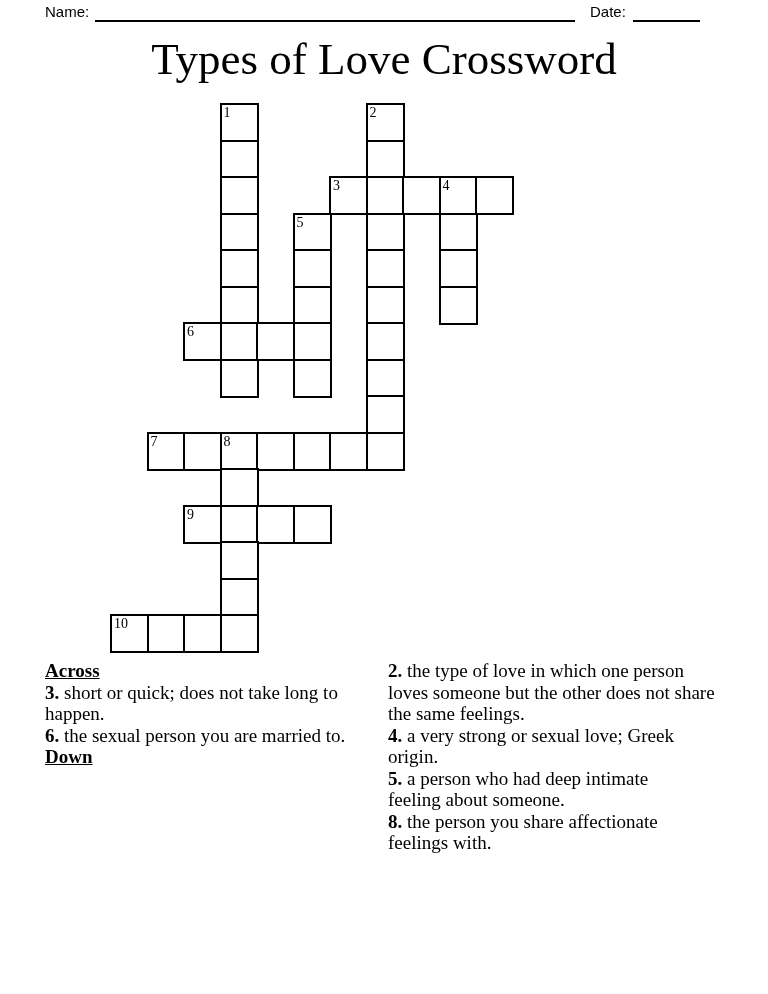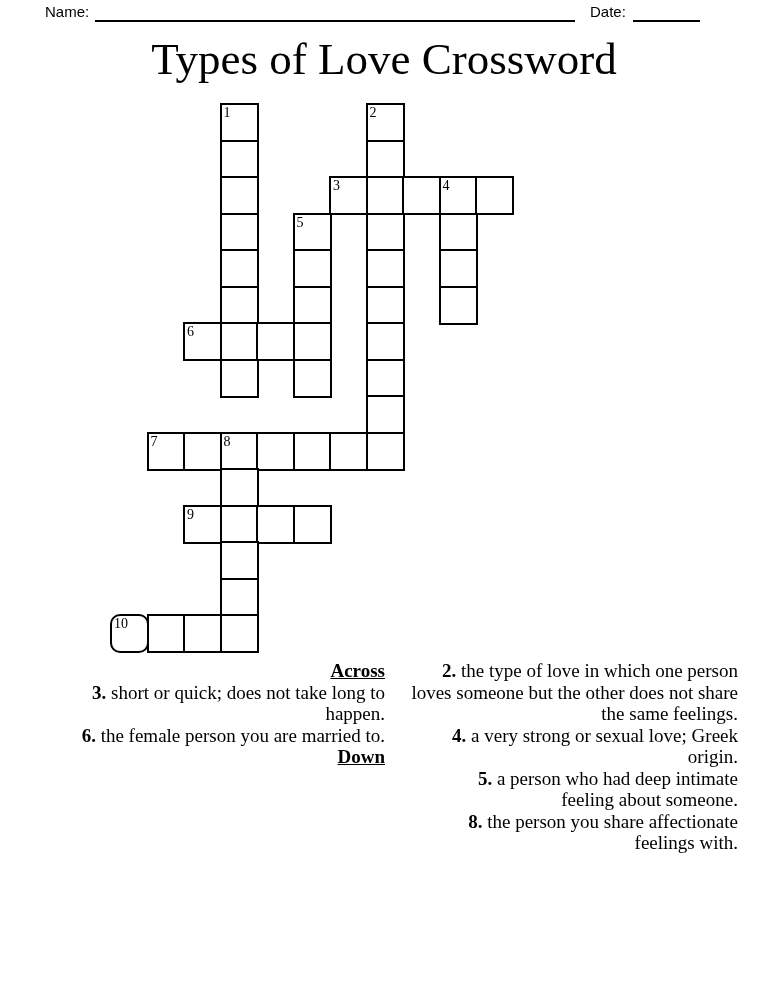--- a/index.html
+++ b/index.html
@@ -76,23 +76,22 @@
     position: absolute;
     top: 660px;
     font-size: 19px;
     line-height: 21.5px;
   }
   #clues-left  { left: 45px;  width: 340px; }
   #clues-right { left: 388px; width: 350px; }
   .heading {
     font-weight: bold;
     text-decoration: underline;
-    text-align: right;
   }
-  .clue { white-space: pre-line; text-align: right; }
+  .clue { white-space: pre-line; }
   .cluenum { font-weight: bold; }
 </style>
 </head>
 <body>
 
 <div>
   <div id="name-label" class="nd-label">Name:</div>
   <div id="name-line" class="fill-line"></div>
   <div id="date-label" class="nd-label">Date:</div>
   <div id="date-line" class="fill-line"></div>
@@ -157,34 +156,34 @@
     <div class="cell" style="left: 255.5px; top: 328.5px;"></div>
     <div class="cell" style="left: 109.5px; top: 365px;"></div>
     <div class="cell" style="left: 73px; top: 401.5px;">
       <span class="cellnum">9</span>
     </div>
     <div class="cell" style="left: 109.5px; top: 401.5px;"></div>
     <div class="cell" style="left: 146px; top: 401.5px;"></div>
     <div class="cell" style="left: 182.5px; top: 401.5px;"></div>
     <div class="cell" style="left: 109.5px; top: 438px;"></div>
     <div class="cell" style="left: 109.5px; top: 474.5px;"></div>
-    <div class="cell" style="left: 0px; top: 511px; border-radius: 10px;">
+    <div class="cell" style="left: 0px; top: 511px;">
       <span class="cellnum">10</span>
     </div>
     <div class="cell" style="left: 36.5px; top: 511px;"></div>
     <div class="cell" style="left: 73px; top: 511px;"></div>
     <div class="cell" style="left: 109.5px; top: 511px;"></div>
   </div>
 
 <div id="clues-left" class="clue-col">
   <div class="heading">Across</div>
   <div id="across-list">
       <div class="clue"><span class="cluenum">3.</span><span> short or quick; does not take long to
 happen.</span></div>
-      <div class="clue"><span class="cluenum">6.</span><span> the female person you are married to.</span></div>
+      <div class="clue"><span class="cluenum">6.</span><span> the sexual person you are married to.</span></div>
     </div>
   <div class="heading">Down</div>
 </div>
 <div id="clues-right" class="clue-col">
     <div class="clue"><span class="cluenum">2.</span><span> the type of love in which one person
 loves someone but the other does not share
 the same feelings.</span></div>
     <div class="clue"><span class="cluenum">4.</span><span> a very strong or sexual love; Greek
 origin.</span></div>
     <div class="clue"><span class="cluenum">5.</span><span> a person who had deep intimate

